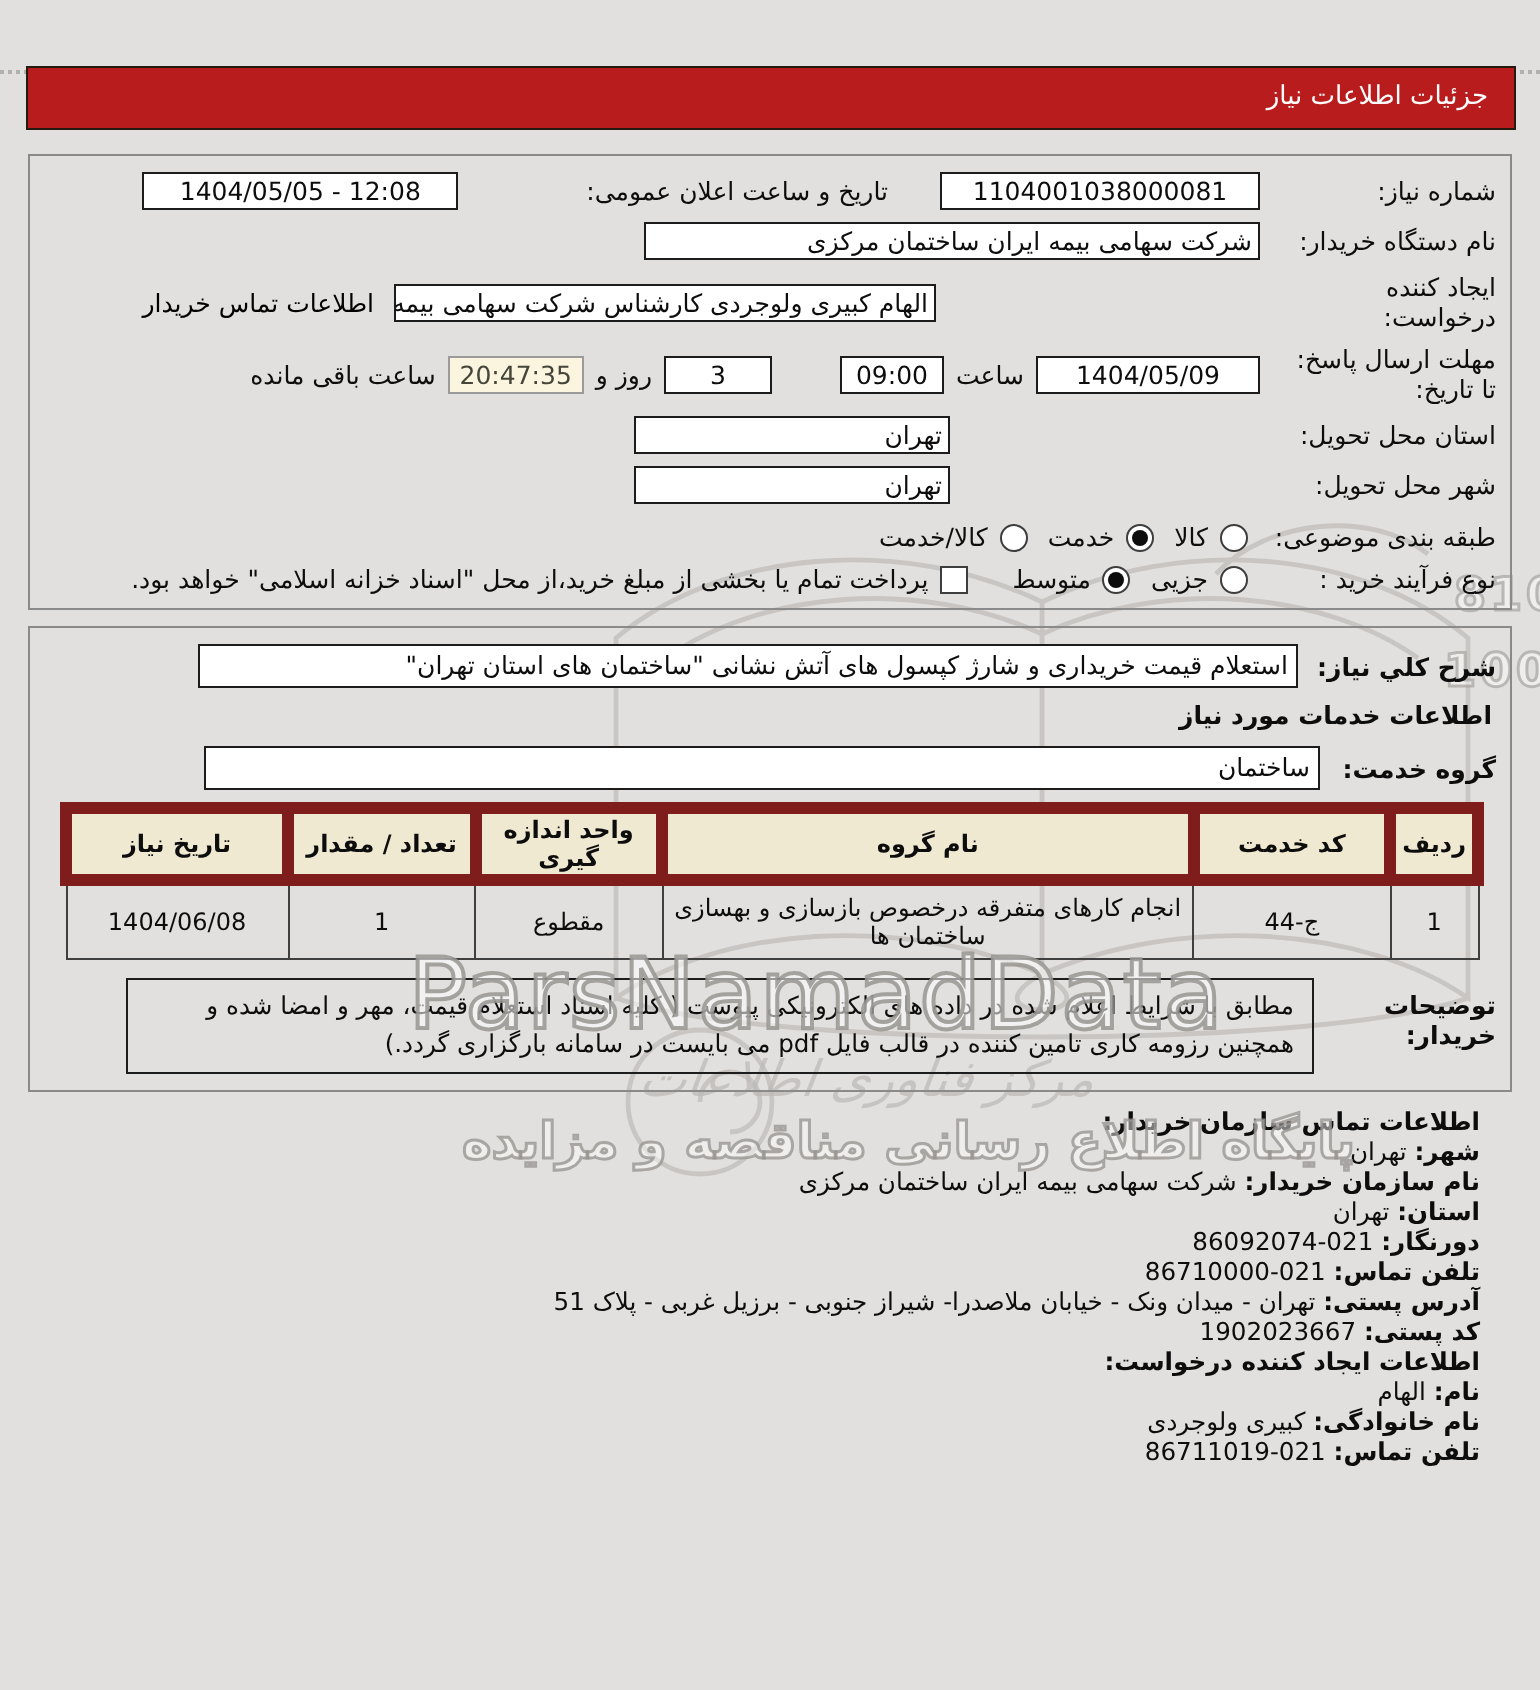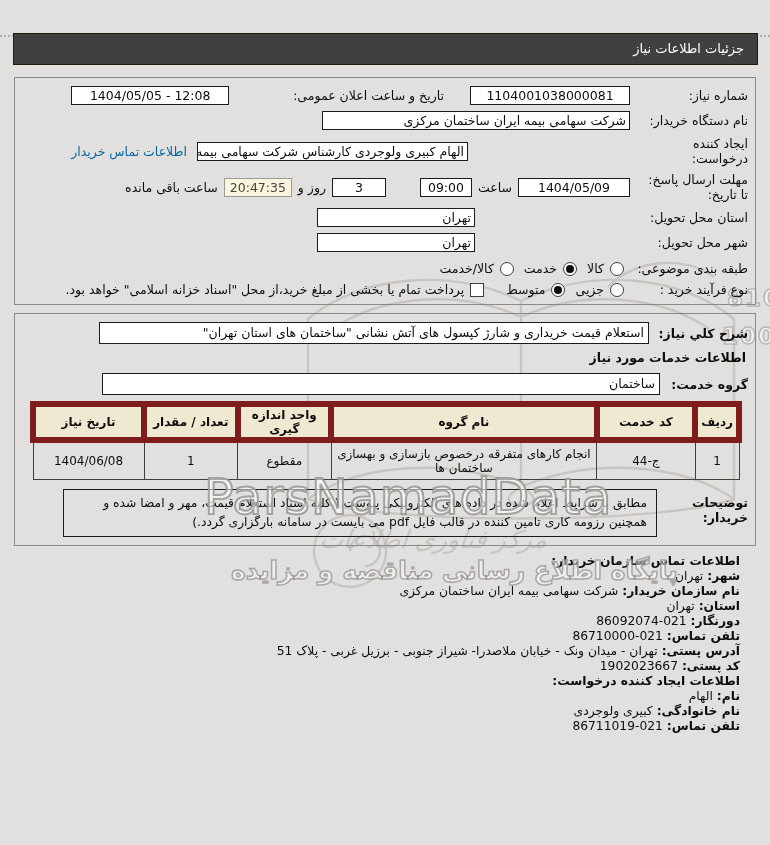--- a/index.html
+++ b/index.html
@@ -3,35 +3,35 @@
 <meta charset="utf-8">
 <style>
   html,body{margin:0;padding:0;}
   body{width:770px;height:845px;background:#e2e0df;overflow:hidden;position:relative;
        font-family:"DejaVu Sans",sans-serif;font-size:12.5px;color:#0d0d0d;direction:rtl;}
   #screen{position:relative;width:770px;height:845px;}
 
   .dots{position:absolute;top:2px;left:0;right:0;height:0;border-top:2px dotted #b2b0ae;}
 
   .titlebar{position:relative;z-index:3;margin:33px 12px 0 13px;height:30px;line-height:30px;
-            background:#404040;border:1px solid #241a0d;color:#fff;font-size:13px;padding:0 13px;}
+            background:#b91c1c;border:1px solid #241a0d;color:#fff;font-size:13px;padding:0 13px;}
 
   .panel{position:relative;z-index:1;margin:0 14px;border:1px solid #8a8a8a;padding:8px 7px 3px 7px;background:transparent;}
   #panel1{margin-top:12px;}
   #panel2{margin-top:8px;}
 
   .frow{display:flex;align-items:center;margin-bottom:6px;gap:6px;}
   .flabel{width:112px;flex:none;line-height:1.2;}
   .flabel.wide{width:118px;}
   .box{background:#fff;border:1px solid #1c1c1c;height:17px;line-height:17px;padding:0 3px;
        overflow:hidden;white-space:nowrap;flex:none;box-sizing:content-box;}
   .center{text-align:center;}
   .num{direction:ltr;unicode-bidi:isolate;}
   .cream{background:#fbf5df;border-color:#9a9a9a;color:#45453a;}
-  .link{color:#0369a1;cursor:pointer;flex:none;margin-right:4px;}
+  .link{color:#000000;cursor:pointer;flex:none;margin-right:4px;}
 
   .radio{width:12px;height:12px;border:1px solid #3d3d3d;border-radius:50%;background:#fff;flex:none;position:relative;}
   .radio.sel::after{content:"";position:absolute;left:2px;top:2px;right:2px;bottom:2px;background:#0d0d0d;border-radius:50%;}
   .chk{width:12px;height:12px;border:1px solid #3d3d3d;background:#fff;flex:none;}
   .opt{margin-left:4px;}
 
   .bold{font-weight:bold;}
   .sec-head{font-weight:bold;margin:2px 2px 8px 0;}
 
   table.svc{border-collapse:collapse;width:712px;margin:4px 6px 9px auto;font-size:12px;}

